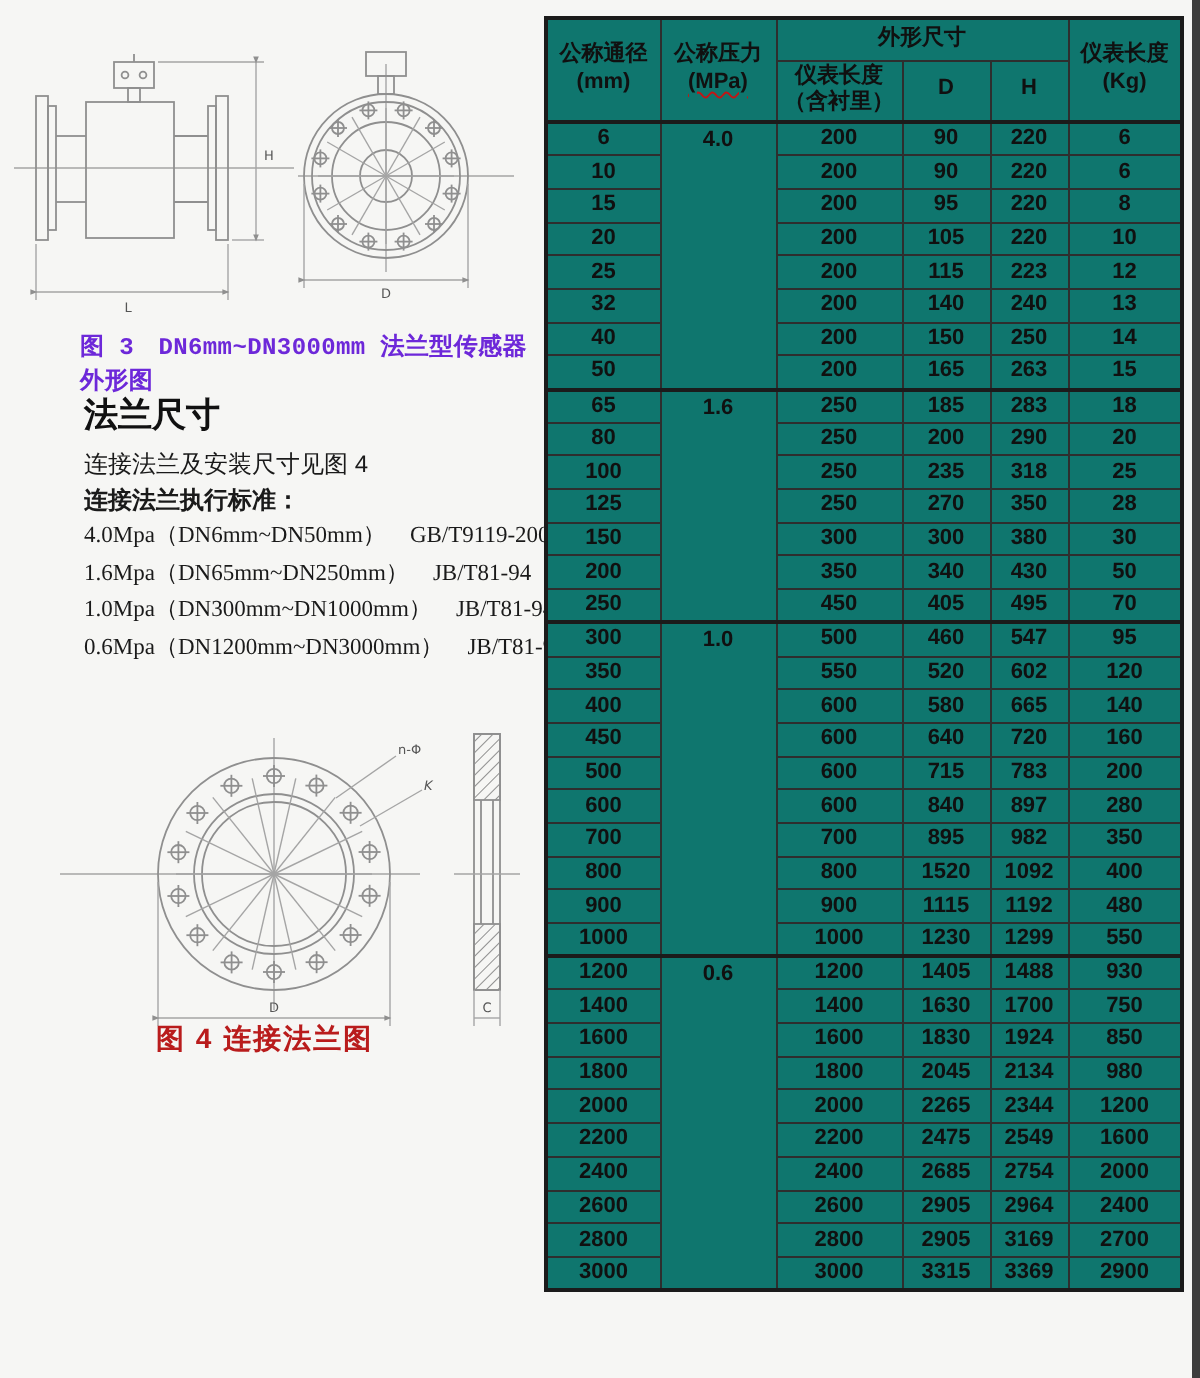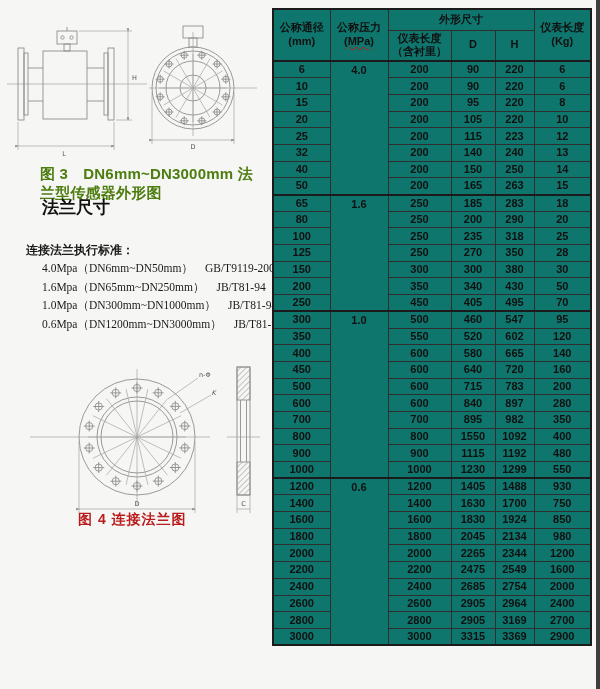--- a/index.html
+++ b/index.html
@@ -13,29 +13,29 @@
   
   .left-pane { position:absolute; left:0; top:0; width:272px; height:689px; }
   svg.drawing { position:absolute; }
   .fig3 { left:5px; top:4px; }
   .fig4 { left:15px; top:355px; }
   .dl { stroke:#8f8f8f; stroke-width:0.9; fill:none; }
   .dl-thin { stroke:#a5a5a5; stroke-width:0.7; fill:none; }
   .dim-text { fill:#555; font-size:6.5px; font-family:"DejaVu Sans",sans-serif; stroke:none; }
   .fig3-caption {
     position:absolute; left:40px; top:165px; width:228px;
-    font-family:Liberation Sans, sans-serif;
-    font-weight:bold; font-size:15px; letter-spacing:0.2px; color:#4d7c0f;
+    font-family:Liberation Mono, monospace;
+    font-weight:bold; font-size:12px; letter-spacing:0.2px; color:#6d28d9;
   }
   .section-heading {
     position:absolute; left:42px; top:196px;
     font-size:17px; font-weight:bold; color:#111;
   }
   .section-line1 { position:absolute; left:42px; top:224px; font-size:12px; color:#1a1a1a; }
-  .section-line2 { position:absolute; left:26px; top:242px; font-size:12px; font-weight:bold; color:#1a1a1a; }
+  .section-line2 { position:absolute; left:42px; top:242px; font-size:12px; font-weight:bold; color:#1a1a1a; }
   .standards { position:absolute; left:42px; top:259px; width:228px;
     font-family:"Liberation Serif","DejaVu Serif",serif; font-size:11.5px; color:#1a1a1a; }
   .standards .std-row { height:18.5px; line-height:18.5px; white-space:nowrap; }
   .standards .std-code { margin-left:12px; }
   .fig4-caption {
     position:absolute; left:78px; top:511px;
     font-size:14px; font-weight:bold; color:#b91c1c; letter-spacing:1px;
   }
 
   
@@ -171,20 +171,21 @@
         <line x1="147" y1="88" x2="147" y2="140"></line>
           <line x1="229" y1="88" x2="229" y2="140"></line>
         <line x1="147" y1="136" x2="229" y2="136" marker-start="url(#arr)" marker-end="url(#arr)"></line>
       </g>
       <text class="dim-text" x="188" y="145" text-anchor="middle">D</text>
     </svg>
 
     <div class="fig3-caption">图 3　DN6mm~DN3000mm 法兰型传感器外形图</div>
 
     <div class="section-heading">法兰尺寸</div>
+    <div class="section-line1">连接法兰及安装尺寸见图 4</div>
     <div class="section-line2">连接法兰执行标准：</div>
 
     <div class="standards">
       <div class="std-row">
         <span>4.0Mpa（DN6mm~DN50mm）</span><span class="std-code">GB/T9119-2000</span>
       </div>
       <div class="std-row">
         <span>1.6Mpa（DN65mm~DN250mm）</span><span class="std-code">JB/T81-94</span>
       </div>
       <div class="std-row">
@@ -489,21 +490,21 @@
           <tr>
             <td>700</td>
             <td>700</td>
             <td>895</td>
             <td>982</td>
             <td>350</td>
           </tr>
           <tr>
             <td>800</td>
             <td>800</td>
-            <td>1550</td>
+            <td>1520</td>
             <td>1092</td>
             <td>400</td>
           </tr>
           <tr>
             <td>900</td>
             <td>900</td>
             <td>1115</td>
             <td>1192</td>
             <td>480</td>
           </tr>

